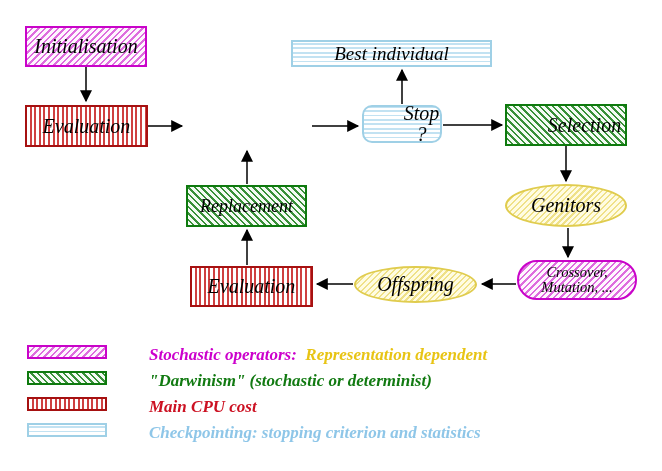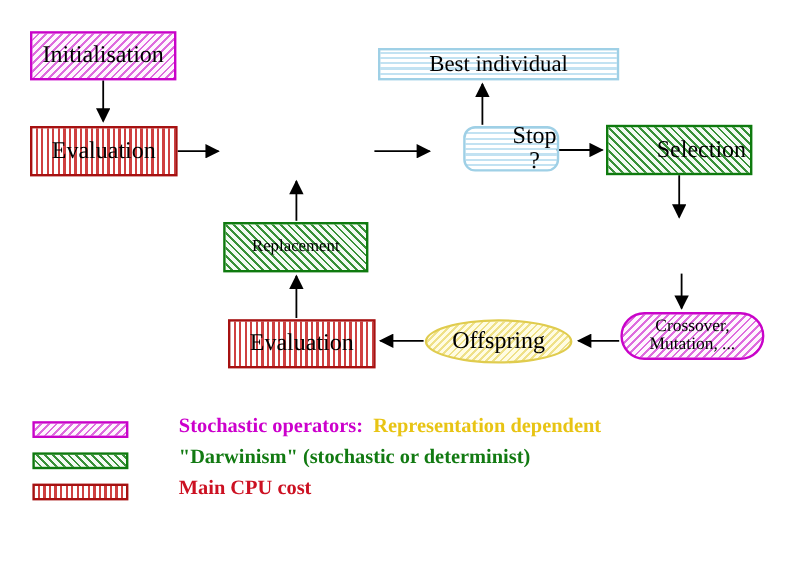--- a/index.html
+++ b/index.html
@@ -1,18 +1,18 @@
 <!DOCTYPE html>
 <html><head>
 <meta charset="utf-8">
 <style>
   html,body{margin:0;padding:0;background:#ffffff;}
   #stage{
     position:relative;width:662px;height:471px;background:#ffffff;
-    font-family:"Liberation Serif","DejaVu Serif",serif;overflow:hidden;
+    font-family:"Liberation Serif","DejaVu Serif",serif;overflow:hidden;font-style:italic;
   }
   .node{
     position:absolute;display:flex;align-items:center;justify-content:center;
     box-sizing:border-box;color:#000;text-align:center;line-height:1.05;
   }
   
   .hatch-magenta{
     border:2px solid #c903c9;
     background:repeating-linear-gradient(135deg,#fef6fe 0px,#fef6fe 3px,#de6cde 3px,#de6cde 4.6px);
   }
@@ -20,44 +20,43 @@
     border:2px solid #a61111;
     background:repeating-linear-gradient(90deg,#ffffff 0px,#ffffff 2.6px,#cf4040 2.6px,#cf4040 4.6px);
   }
   .hatch-green{
     border:2px solid #0e7a0e;
     background:repeating-linear-gradient(45deg,#f4fbf4 0px,#f4fbf4 3px,#389038 3px,#389038 4.6px);
   }
   .stripe-cyan{
     border:2px solid #9fd0e6;
     background:repeating-linear-gradient(0deg,#ffffff 0px,#ffffff 2.6px,#c2e2f2 2.6px,#c2e2f2 4.4px);
-    margin-left:24px;
   }
   .ellipse-yellow{
     border:2px solid #e0cc4e;border-radius:50%;
     background:repeating-linear-gradient(135deg,#fffce2 0px,#fffce2 2.6px,#efe188 2.6px,#efe188 4.2px);
   }
   .rounded{border-radius:10px;}
   .generation{
     position:absolute;display:flex;align-items:center;justify-content:center;
     box-sizing:border-box;border:5px dashed #f28181;border-radius:50%;
     color:#f28181;font-size:23px;
   }
   .edges{position:absolute;left:0;top:0;pointer-events:none;}
   
-  .legend-row{position:absolute;left:27px;display:flex;align-items:flex-end;}
+  .legend-row{position:absolute;left:27px;display:flex;align-items:flex-start;}
   .legend-swatch{width:80px;height:14px;box-sizing:border-box;flex:0 0 auto;}
   .legend-text{margin-left:42px;font-size:17px;font-weight:bold;white-space:nowrap;}
   .lg-magenta{color:#cc00cc;}
   .lg-gold{color:#e8c414;}
   .lg-green{color:#127a12;}
   .lg-red{color:#cc1122;}
   .lg-blue{color:#8ec6e8;}
   .fs20{font-size:20px;}  .fs19{font-size:19px;}
-  .fs18{font-size:14px;}  .fs15{font-size:14.5px;}
+  .fs18{font-size:18px;}  .fs15{font-size:14.5px;}
 </style>
 </head>
 <body>
 
 <div id="stage">
 
   <svg class="edges" width="662" height="471" viewBox="0 0 662 471">
     <defs>
       <marker id="ah" viewBox="0 0 10 10" refX="9" refY="5" markerWidth="11" markerHeight="8" orient="auto">
         <path d="M0,0 L10,5 L0,10 z" fill="#000"></path>
@@ -82,20 +81,21 @@
 
   <div class="node stripe-red fs20" style="left:25px;top:105px;width:123px;height:42px;">Evaluation</div>
 
 
   <div class="node stripe-cyan rounded fs20" style="left:362px;top:105px;width:80px;height:38px;padding-left:39px;">Stop ?</div>
 
   <div class="node stripe-cyan fs19" style="left:291px;top:40px;width:201px;height:27px;">Best individual</div>
 
   <div class="node hatch-green fs20" style="left:505px;top:104px;width:122px;height:42px;padding-left:37px;">Selection</div>
 
+  <div class="node ellipse-yellow fs20" style="left:505px;top:184px;width:122px;height:43px;">Genitors</div>
 
   <div class="node hatch-magenta fs15" style="left:517px;top:260px;width:120px;height:40px;border-radius:20px;">
     <div>
       <div>Crossover,</div>
       <div>Mutation, ...</div>
     </div>
   </div>
 
   <div class="node ellipse-yellow fs20" style="left:354px;top:266px;width:123px;height:37px;">Offspring</div>
 
@@ -112,14 +112,18 @@
   <div class="legend-row" style="top:371px;">
     <div class="legend-swatch hatch-green"></div>
     <div class="legend-text lg-green">"Darwinism" (stochastic or determinist)</div>
   </div>
 
   <div class="legend-row" style="top:397px;">
     <div class="legend-swatch stripe-red"></div>
     <div class="legend-text lg-red">Main CPU cost</div>
   </div>
 
+  <div class="legend-row" style="top:423px;">
+    <div class="legend-swatch stripe-cyan"></div>
+    <div class="legend-text lg-blue">Checkpointing: stopping criterion and statistics</div>
+  </div>
 
 </div>
 
 </body></html>

